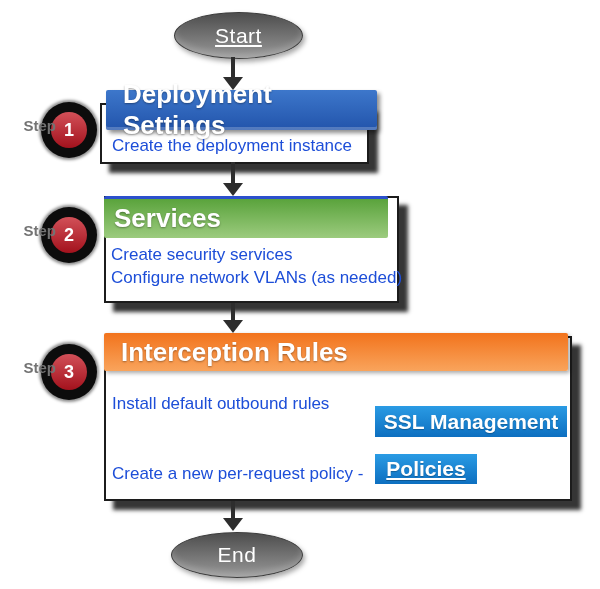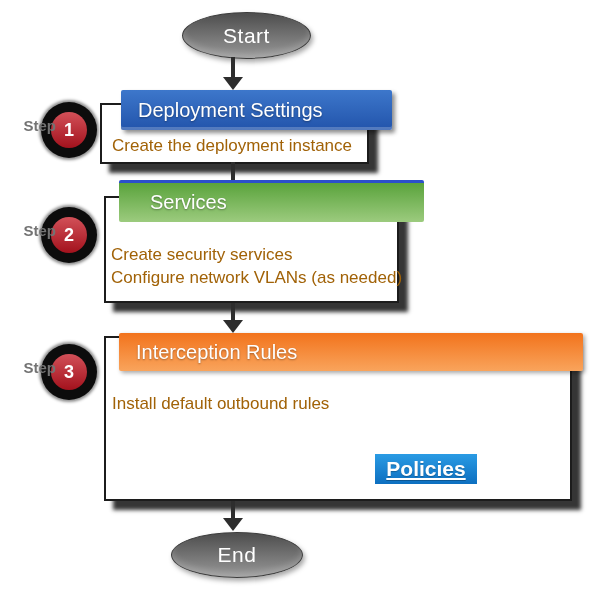--- a/index.html
+++ b/index.html
@@ -43,39 +43,38 @@
   }
 
   
   .box-body {
     background: #ffffff;
     border: 2px solid #1c1c1c;
     box-shadow: 9px 9px 4px rgba(8,8,8,0.82);
   }
   .box-header {
     color: #ffffff;
-    font-size: 20px;
-    font-weight: normal;
+    font-size: 26px;
+    font-weight: bold;
     padding-left: 17px;
     display: flex;
     align-items: center;
     text-shadow: 0 1px 2px rgba(0,0,0,0.35);
     border-radius: 2px;
-    margin-left: 15px;
   }
   .hdr-blue   { background: linear-gradient(to bottom, var(--header_blue_top), var(--header_blue_bottom));
                 box-shadow: 3px 3px 4px rgba(0,0,0,0.45), inset 0 -3px 0 rgba(255,255,255,0.22); }
   .hdr-green  { background: linear-gradient(to bottom, var(--header_green_top), var(--header_green_bottom));
                 border-top: 3px solid var(--green_top_border); }
   .hdr-orange { background: linear-gradient(to bottom, var(--header_orange_top), var(--header_orange_bottom));
                 box-shadow: 2px 2px 4px rgba(0,0,0,0.35); }
 
   .body-text {
     font-size: 17px;
-    color: #a16207;
+    color: #1d4ed8;
     white-space: nowrap;
   }
 
   
   .ui-button {
     background: linear-gradient(to bottom, var(--button_blue_top), var(--button_blue_bottom));
     color: #ffffff;
     font-size: 21px;
     font-weight: bold;
     display: flex;
@@ -109,21 +108,21 @@
     font-weight: bold;
     color: #737373;
     text-align: right;
   }
 </style>
 </head>
 <body>
 
 <div id="canvas">
 
-  <div class="abs oval" style="left:182px; top:12px; width:127px; height:45px;">
+  <div class="abs oval" style="left:174px; top:12px; width:127px; height:45px;text-decoration:underline;">
     <span>Start</span>
   </div>
 
   <div class="abs arrow" style="left:223px; top:57px; height:33px;">
     <div class="shaft"></div>
     <div class="head"></div>
   </div>
 
   <div class="abs step-blob" style="left:41px; top:102px;"></div>
   <div class="abs step-circle" style="left:51px; top:112px;">
@@ -142,21 +141,21 @@
     <div class="head"></div>
   </div>
 
   <div class="abs step-blob" style="left:41px; top:207px;"></div>
   <div class="abs step-circle" style="left:51px; top:217px;">
     <span>2</span>
   </div>
   <div class="abs step-label" style="left:4px; top:222px;">Step</div>
 
   <div class="abs box-body" style="left:104px; top:196px; width:291px; height:103px;"></div>
-  <div class="abs box-header hdr-green" style="left:104px; top:180px; width:274px; height:39px; padding-left:31px;">
+  <div class="abs box-header hdr-green" style="left:104px; top:196px; width:274px; height:39px; padding-left:10px;">
     <span>Services</span>
   </div>
   <div class="abs body-text" style="left:111px; top:268px;">Configure network VLANs (as needed)</div>
   <div class="abs body-text" style="left:111px; top:245px;">Create security services</div>
 
   <div class="abs arrow" style="left:223px; top:303px; height:30px;">
     <div class="shaft"></div>
     <div class="head"></div>
   </div>
 
@@ -164,20 +163,24 @@
   <div class="abs step-circle" style="left:51px; top:354px;">
     <span>3</span>
   </div>
   <div class="abs step-label" style="left:4px; top:359px;">Step</div>
 
   <div class="abs box-body" style="left:104px; top:336px; width:464px; height:161px;"></div>
   <div class="abs body-text" style="left:112px; top:394px;">Install default outbound rules</div>
   <div class="abs box-header hdr-orange" style="left:104px; top:333px; width:447px; height:38px;">
     <span>Interception Rules</span>
   </div>
+  <div class="abs ui-button" style="left:375px; top:406px; width:192px; height:31px;">
+    <span>SSL Management</span>
+  </div>
+  <div class="abs body-text" style="left:112px; top:464px;">Create a new per-request policy -</div>
   <div class="abs ui-button" style="left:375px; top:454px; width:102px; height:30px;text-decoration:underline;">
     <span>Policies</span>
   </div>
 
   <div class="abs arrow" style="left:223px; top:501px; height:30px;">
     <div class="shaft"></div>
     <div class="head"></div>
   </div>
 
   <div class="abs oval" style="left:171px; top:532px; width:130px; height:44px;">

